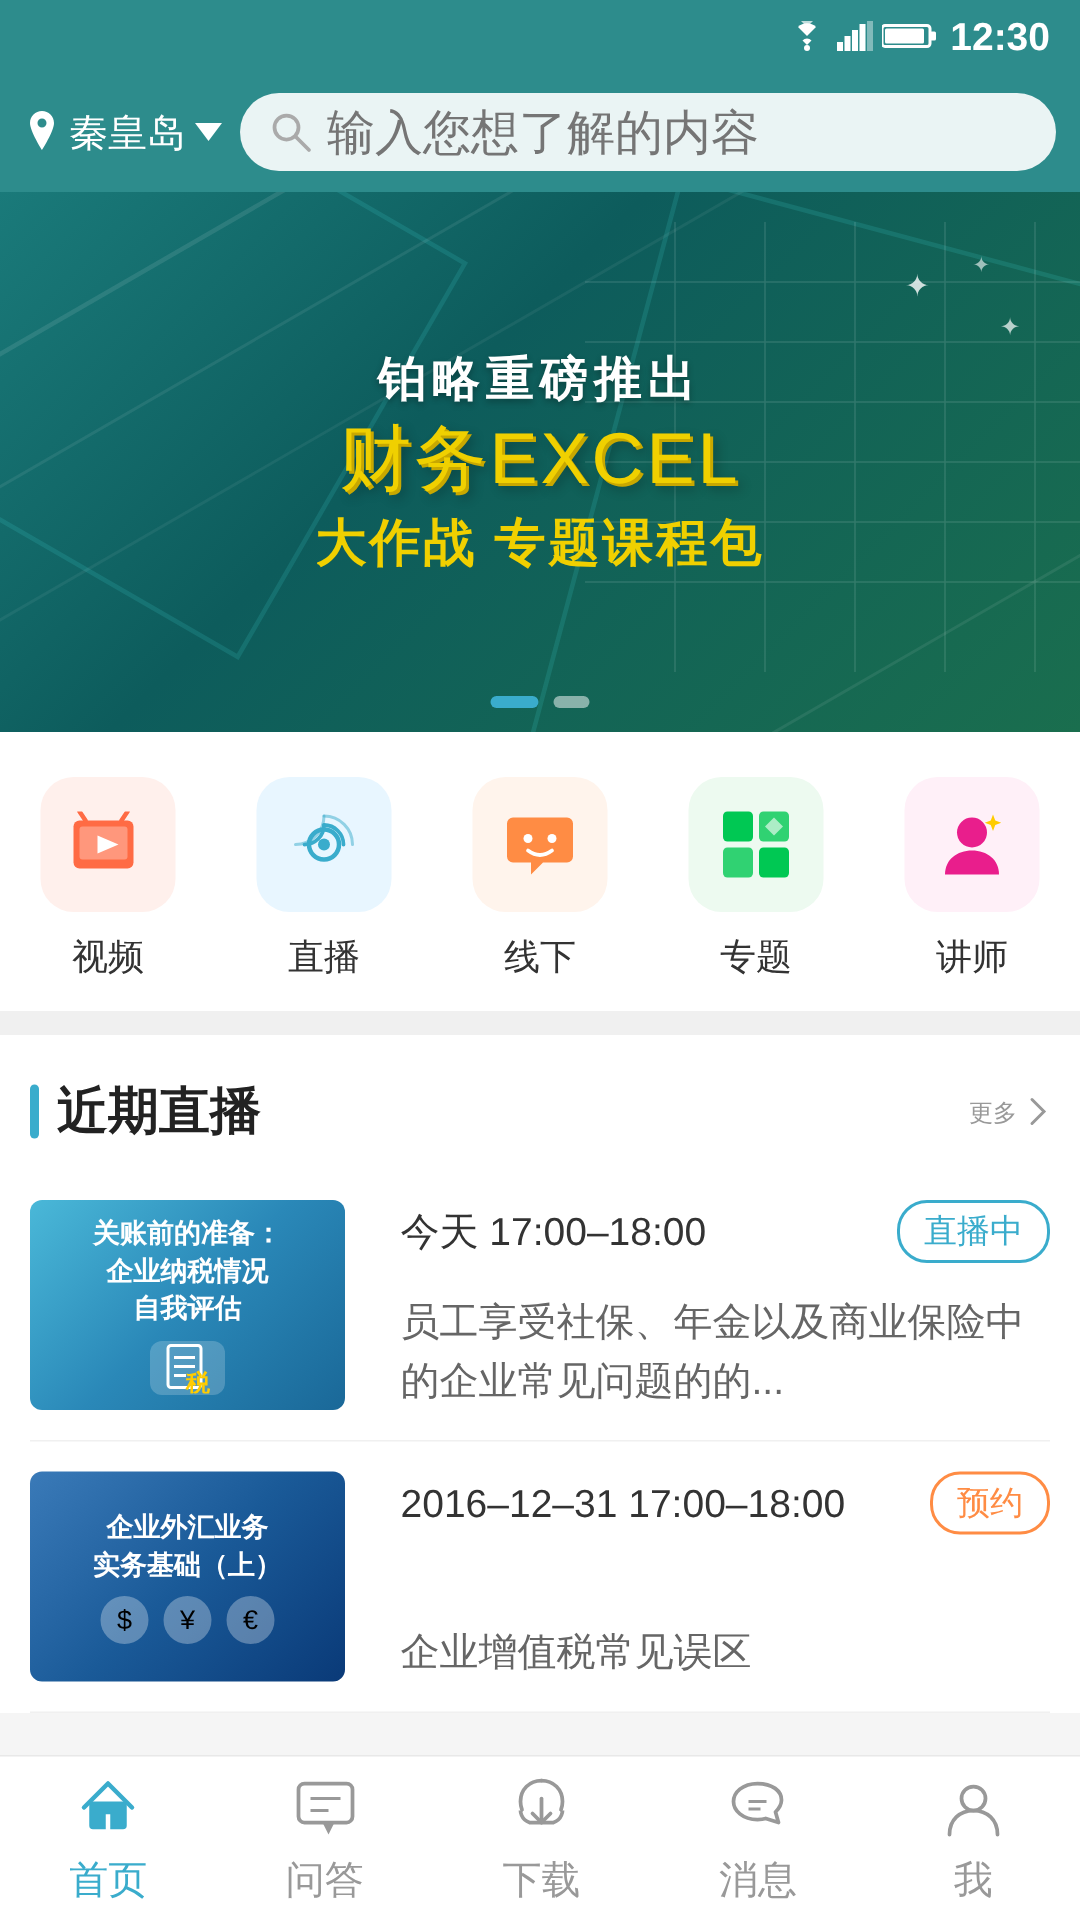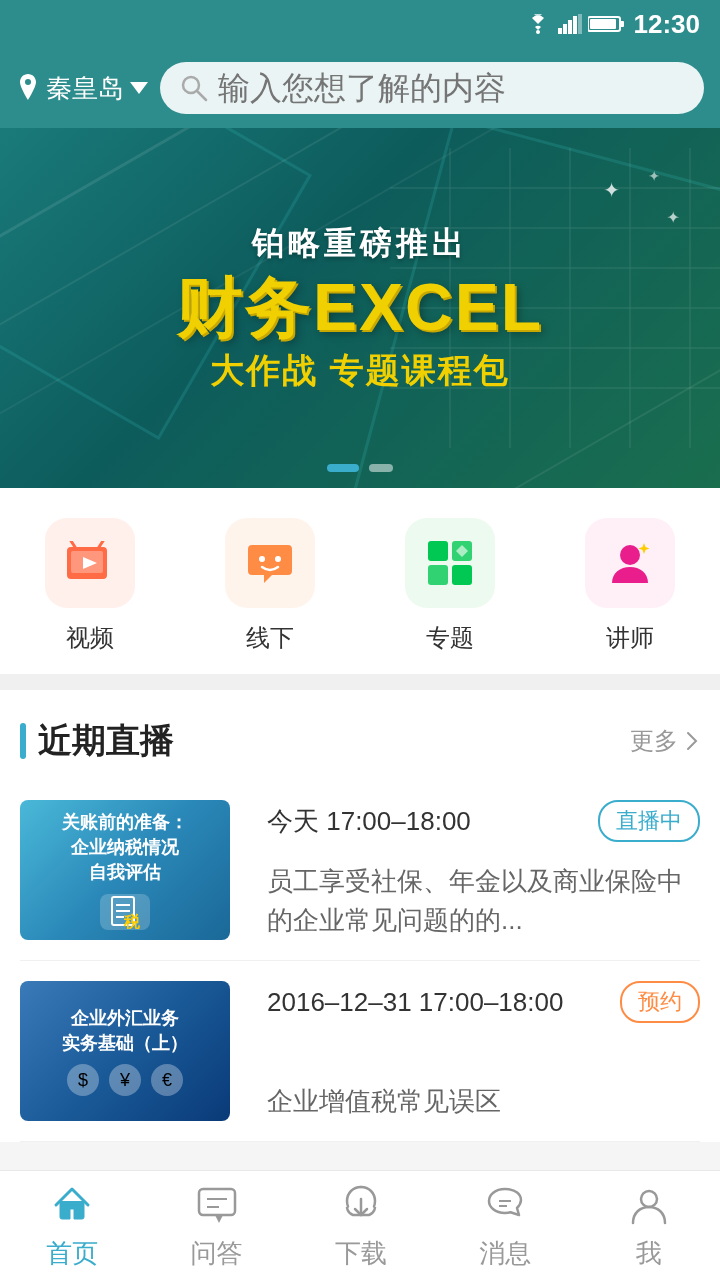--- a/index.html
+++ b/index.html
@@ -90,22 +90,22 @@
     }
     .banner-subtitle {
       font-size: 32px;
       color: white;
       font-weight: 600;
       letter-spacing: 4px;
       margin-bottom: 8px;
       text-shadow: 0 2px 4px rgba(0,0,0,0.3);
     }
     .banner-title {
-      font-size: 66px;
-      font-weight: 700;
+      font-size: 48px;
+      font-weight: 400;
       color: #f0d000;
       text-shadow: 2px 2px 0 #c8a800, 4px 4px 8px rgba(0,0,0,0.3);
       letter-spacing: 2px;
       line-height: 1;
       margin-bottom: 8px;
     }
     .banner-desc {
       font-size: 34px;
       color: white;
       font-weight: 600;
@@ -214,24 +214,24 @@
       color: #222;
     }
     .section-title-bar {
       width: 6px;
       height: 36px;
       background: #3aaccc;
       border-radius: 3px;
     }
     .more-btn {
       display: flex;
-      align-items: center;
+      align-items: flex-end;
       gap: 6px;
       color: #999;
-      font-size: 24px;
+      font-size: 16px;
     }
 
     
     .live-item {
       display: flex;
       gap: 37px;
       padding: 20px 0;
       border-bottom: 1px solid #f0f0f0;
     }
     .live-thumb {
@@ -483,20 +483,33 @@
         <line x1="34" y1="6" x2="38" y2="0" stroke="#ff6b44" stroke-width="3" stroke-linecap="round"></line>
 
         <rect x="6" y="10" width="32" height="22" rx="2" fill="white" opacity="0.3"></rect>
 
         <polygon points="18,16 18,28 32,22" fill="white"></polygon>
       </svg>
     </div>
     <span class="category-label">视频</span>
   </div>
 
+  <div class="category-item">
+    <div class="category-icon icon-live">
+      <svg width="54" height="54" viewBox="0 0 54 54">
+        <circle cx="27" cy="27" r="10" fill="none" stroke="#3aaccc" stroke-width="3"></circle>
+        <circle cx="27" cy="27" r="4" fill="#3aaccc"></circle>
+        <path d="M14 27a13 13 0 0013-13" fill="none" stroke="#3aaccc" stroke-width="2.5" stroke-linecap="round"></path>
+        <path d="M40 27a13 13 0 00-13-13" fill="none" stroke="#3aaccc" stroke-width="2.5" stroke-linecap="round"></path>
+        <path d="M8 27a19 19 0 0019-19" fill="none" stroke="#3aaccc" stroke-width="2" opacity="0.5" stroke-linecap="round"></path>
+        <path d="M46 27a19 19 0 00-19-19" fill="none" stroke="#3aaccc" stroke-width="2" opacity="0.5" stroke-linecap="round"></path>
+      </svg>
+    </div>
+    <span class="category-label">直播</span>
+  </div>
 
   <div class="category-item">
     <div class="category-icon icon-offline">
       <svg width="52" height="52" viewBox="0 0 52 52">
 
         <path d="M8 8h36a4 4 0 014 4v22a4 4 0 01-4 4H28l-8 8v-8H8a4 4 0 01-4-4V12a4 4 0 014-4z" fill="#ff8c44"></path>
 
         <circle cx="18" cy="22" r="3" fill="white"></circle>
         <circle cx="34" cy="22" r="3" fill="white"></circle>
         <path d="M18 30 q8 6 16 0" fill="none" stroke="white" stroke-width="2.5" stroke-linecap="round"></path>

